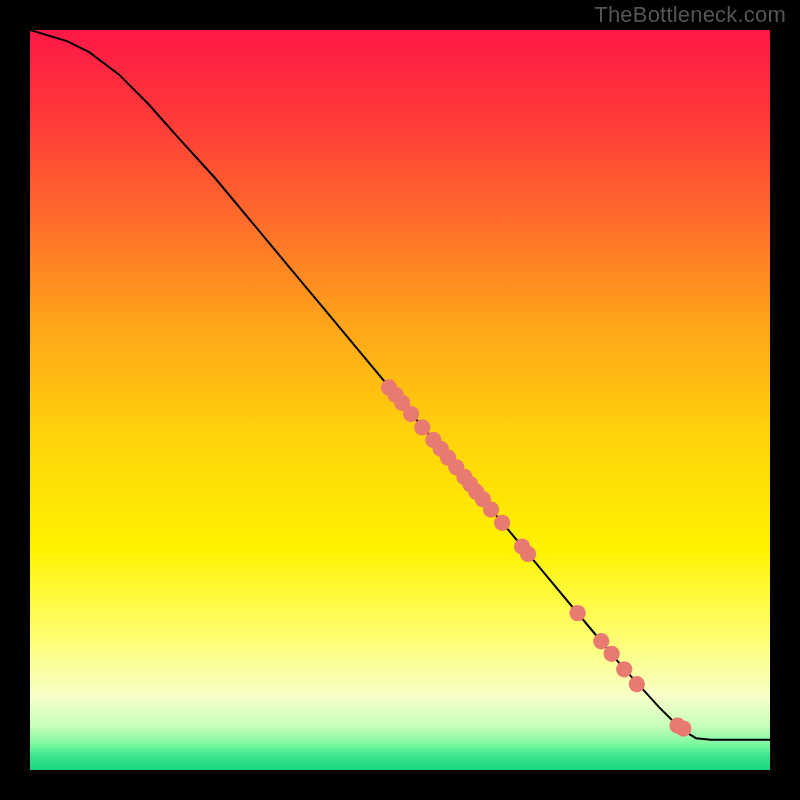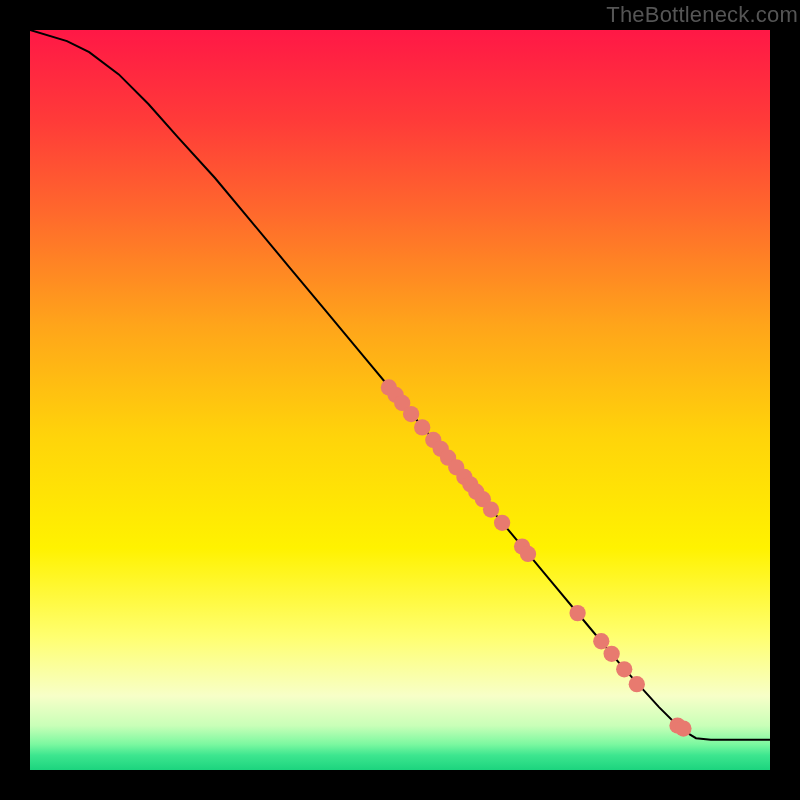--- a/index.html
+++ b/index.html
@@ -28,21 +28,21 @@
   .gradient-bg {
     position: absolute;
     left: 0;
     top: 0;
     width: 100%;
     height: 100%;
   }
   .watermark {
     position: absolute;
     top: 2px;
-    right: 2px;
+    right: 14px;
     color: #555;
     font-size: 22px;
     font-weight: 500;
     letter-spacing: 0.2px;
   }
   .svg-overlay {
     position: absolute;
     left: 0;
     top: 0;
     width: 100%;

